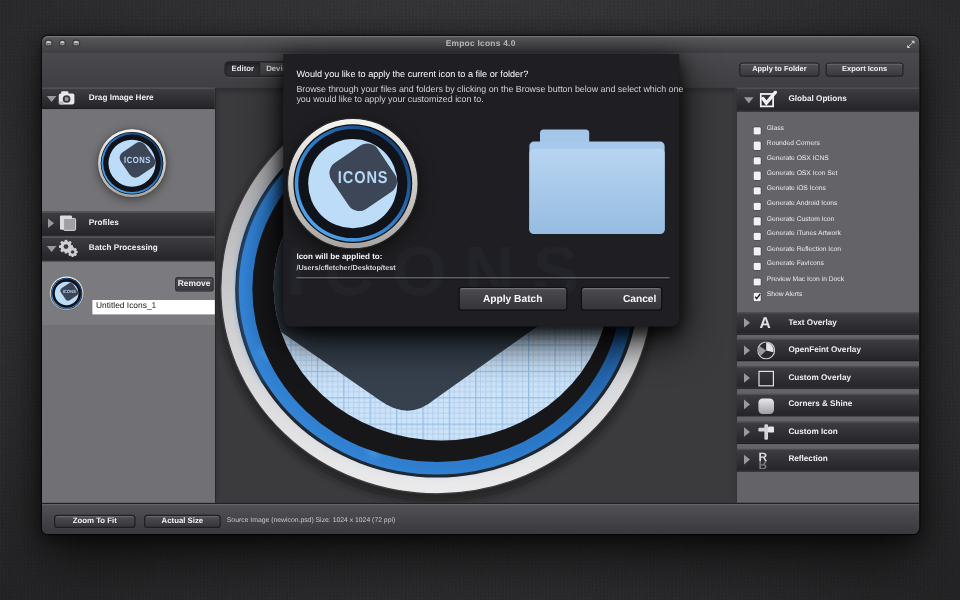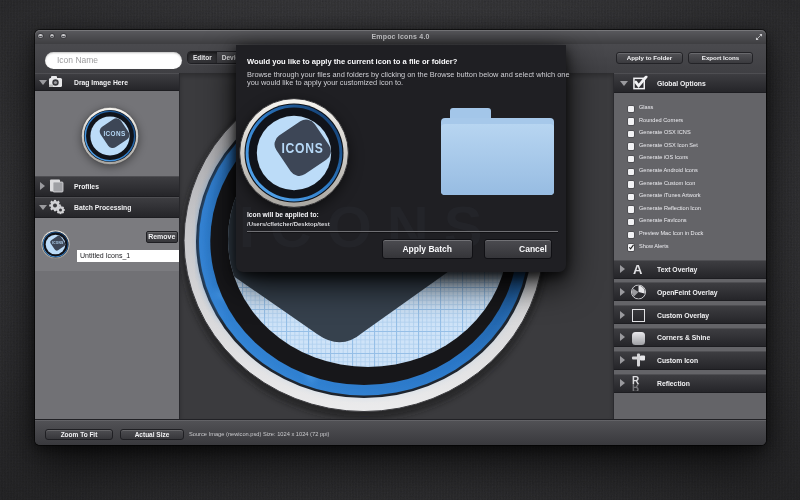--- a/index.html
+++ b/index.html
@@ -73,21 +73,21 @@
   border:1px solid #1f1f23; border-radius:3px;
   box-shadow: inset 0 1px 0 rgba(255,255,255,0.14);
   font-size:6.5px; font-weight:bold; color:#f2f2f4; text-align:center; line-height:10px; white-space:nowrap; }
 .binfo { position:absolute; left:154px; top:10.5px; font-size:5.7px; color:#c9c9cc; }
 .dialog {
   position:absolute; left:201px; top:15px; width:330px; height:227px;
   background:#1f1f23; border-radius:0 0 7px 7px;
   box-shadow: 0 12px 34px rgba(0,0,0,0.9), 0 4px 12px rgba(0,0,0,0.7);
   color:#fff;
 }
-.dtitle { position:absolute; left:11px; top:12px; font-size:7.6px; font-weight:bold; color:#fbfbfd; white-space:nowrap; }
+.dtitle { position:absolute; left:11px; top:12px; font-size:7.6px; font-weight:normal; color:#fbfbfd; white-space:nowrap; }
 .dbody { position:absolute; left:11px; top:26px; width:330px; font-size:7.4px; line-height:8.6px; color:#cfcfd4; white-space:nowrap; }
 .dlabel { position:absolute; left:11px; top:166px; font-size:6.7px; font-weight:bold; color:#f5f5f8; }
 .dpath { position:absolute; left:11px; top:176.5px; font-size:6px; font-weight:bold; color:#d8d8dc; }
 .ddiv { position:absolute; left:11px; top:186px; width:311px; height:1px; background:#707074; box-shadow:0 1px 0 rgba(0,0,0,0.4); }
 .dbtn { position:absolute; top:194.5px; height:20px;
   background:linear-gradient(#4b4b50, #353539);
   border:1px solid #101014; border-radius:3px;
   box-shadow: inset 0 1px 0 rgba(255,255,255,0.22);
   font-size:8.5px; font-weight:bold; color:#fafafc; text-align:center; line-height:18.5px; }
 .wmark { position:absolute; left:-33px; top:148px; width:330px; text-align:center;
@@ -159,21 +159,20 @@
     <div class="dot" style="left:2.2px;"></div>
     <div class="dot" style="left:13.7px;"></div>
     <div class="dot" style="left:25.2px;"></div>
     <div class="wtitle">Empoc Icons 4.0</div>
     <svg class="fsarrows" viewBox="0 0 10 10">
       <path d="M1.2,8.8 L1.2,5.4 L4.6,8.8 Z M8.8,1.2 L5.4,1.2 L8.8,4.6 Z" fill="#cfcfd2"></path>
       <path d="M2.6,7.4 L7.4,2.6" stroke="#cfcfd2" stroke-width="1"></path>
     </svg>
   </div>
   <div class="toolbar">
-    <div class="namefield">Icon Name</div>
     <div class="seg">
         <div class="segc act">Editor</div>
         <div class="segc">Device Pre</div>
       </div>
     <div class="tbtn" style="left:581px; width:67px;">Apply to Folder</div>
     <div class="tbtn" style="left:653px; width:65px;">Export Icons</div>
   </div>
   <div class="main">
 
     <div class="canvas">

